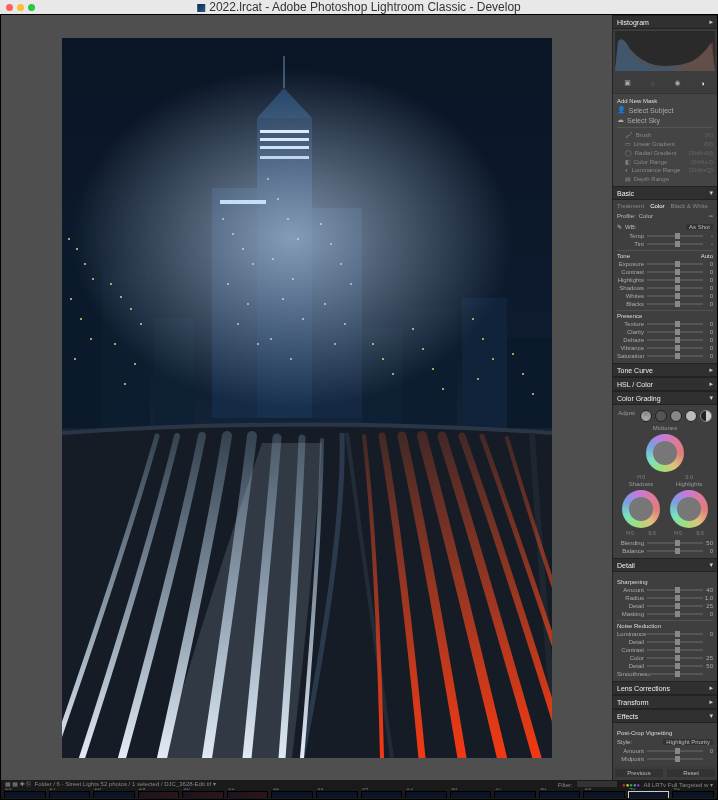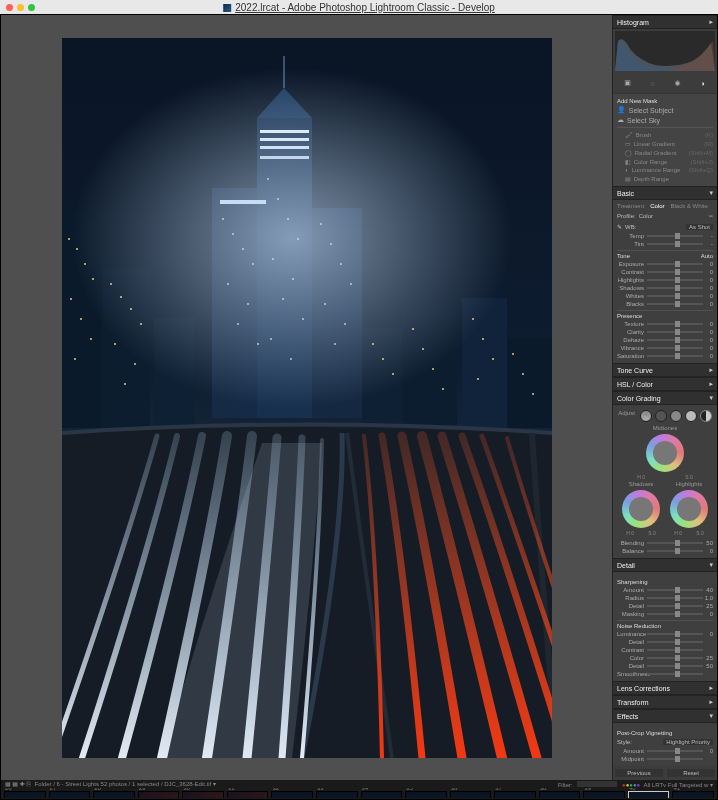--- a/index.html
+++ b/index.html
@@ -15,21 +15,21 @@
   .titlebar {
     height: 14px;
     background: #e8e8e8;
     display: flex; align-items: center;
     position: relative;
   }
   .traffic { display: flex; gap: 4px; padding-left: 6px; }
   .tl { width: 7px; height: 7px; border-radius: 50%; }
   .title-text {
     position: absolute; left: 50%; transform: translateX(-50%);
-    color: #333; font-size: 10px; text-decoration: underline;
+    color: #333; font-size: 12px;
   }
   .title-icon {
     width: 8px; height: 8px; display:inline-block;
     background: linear-gradient(135deg,#0b2a4a,#2c5a8a);
     margin-right: 4px; vertical-align: middle;
   }
   
   .app {
     width: 718px; height: 786px;
     display: flex; flex-direction: column;

